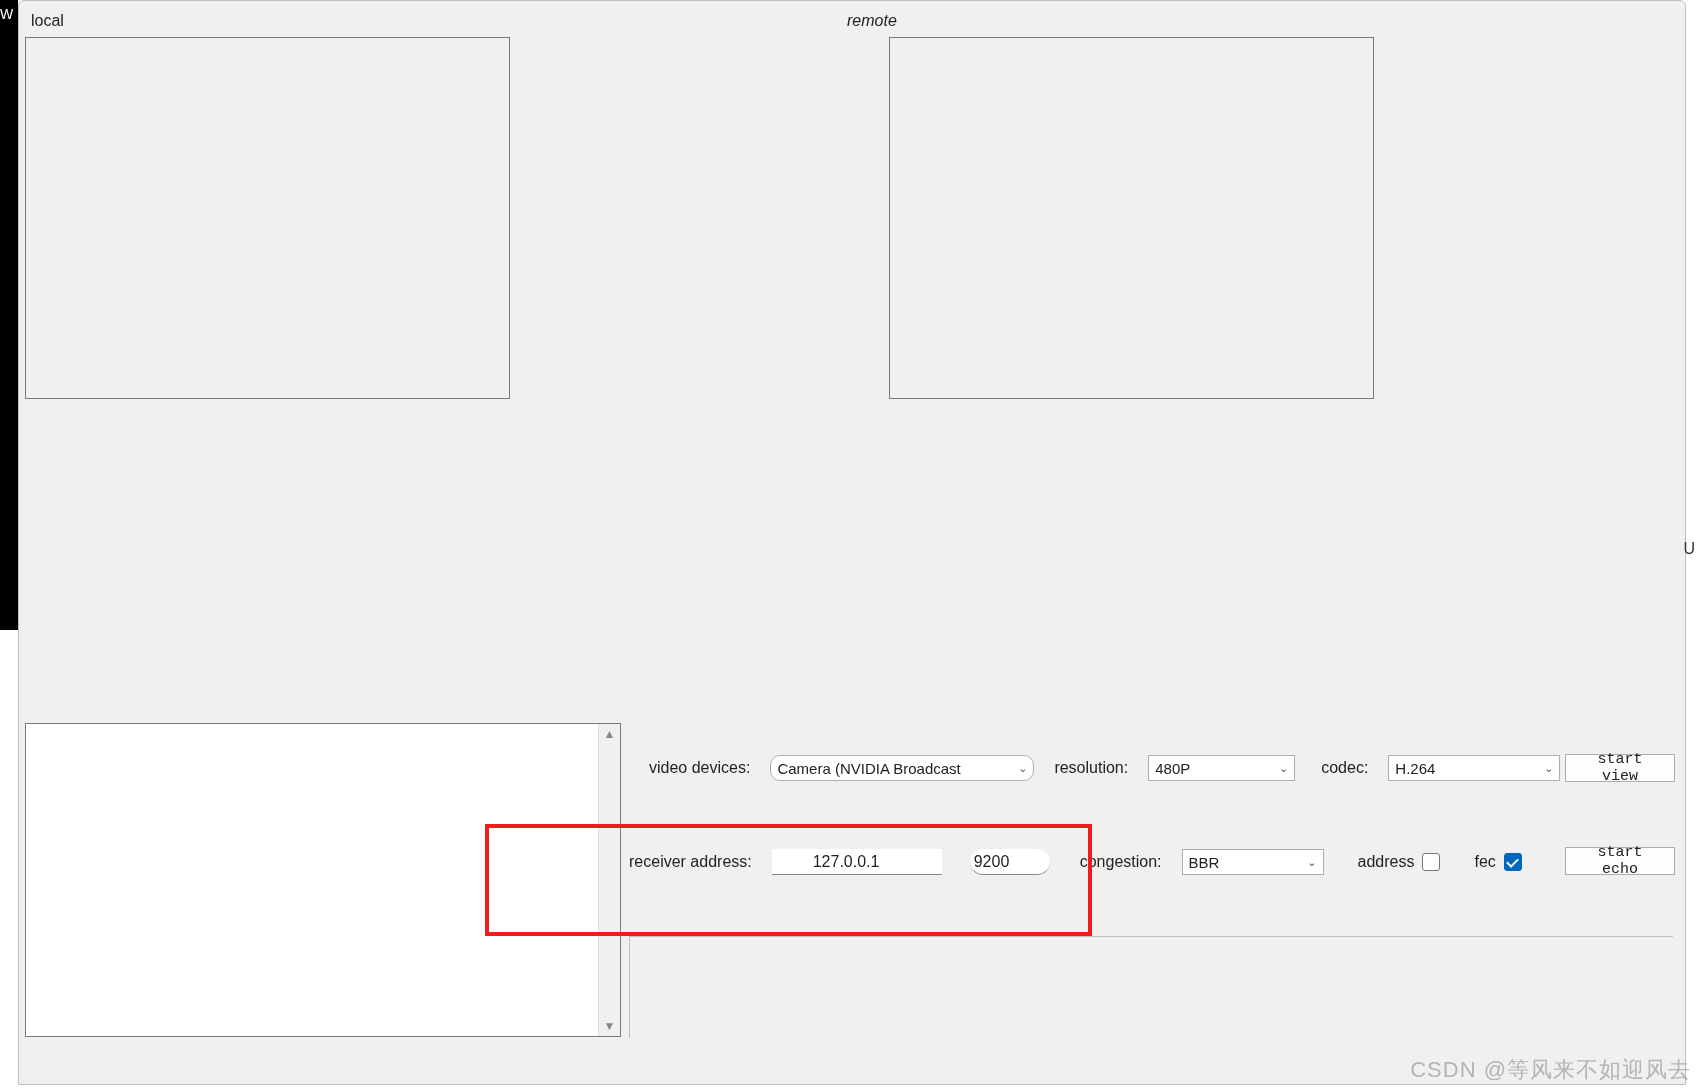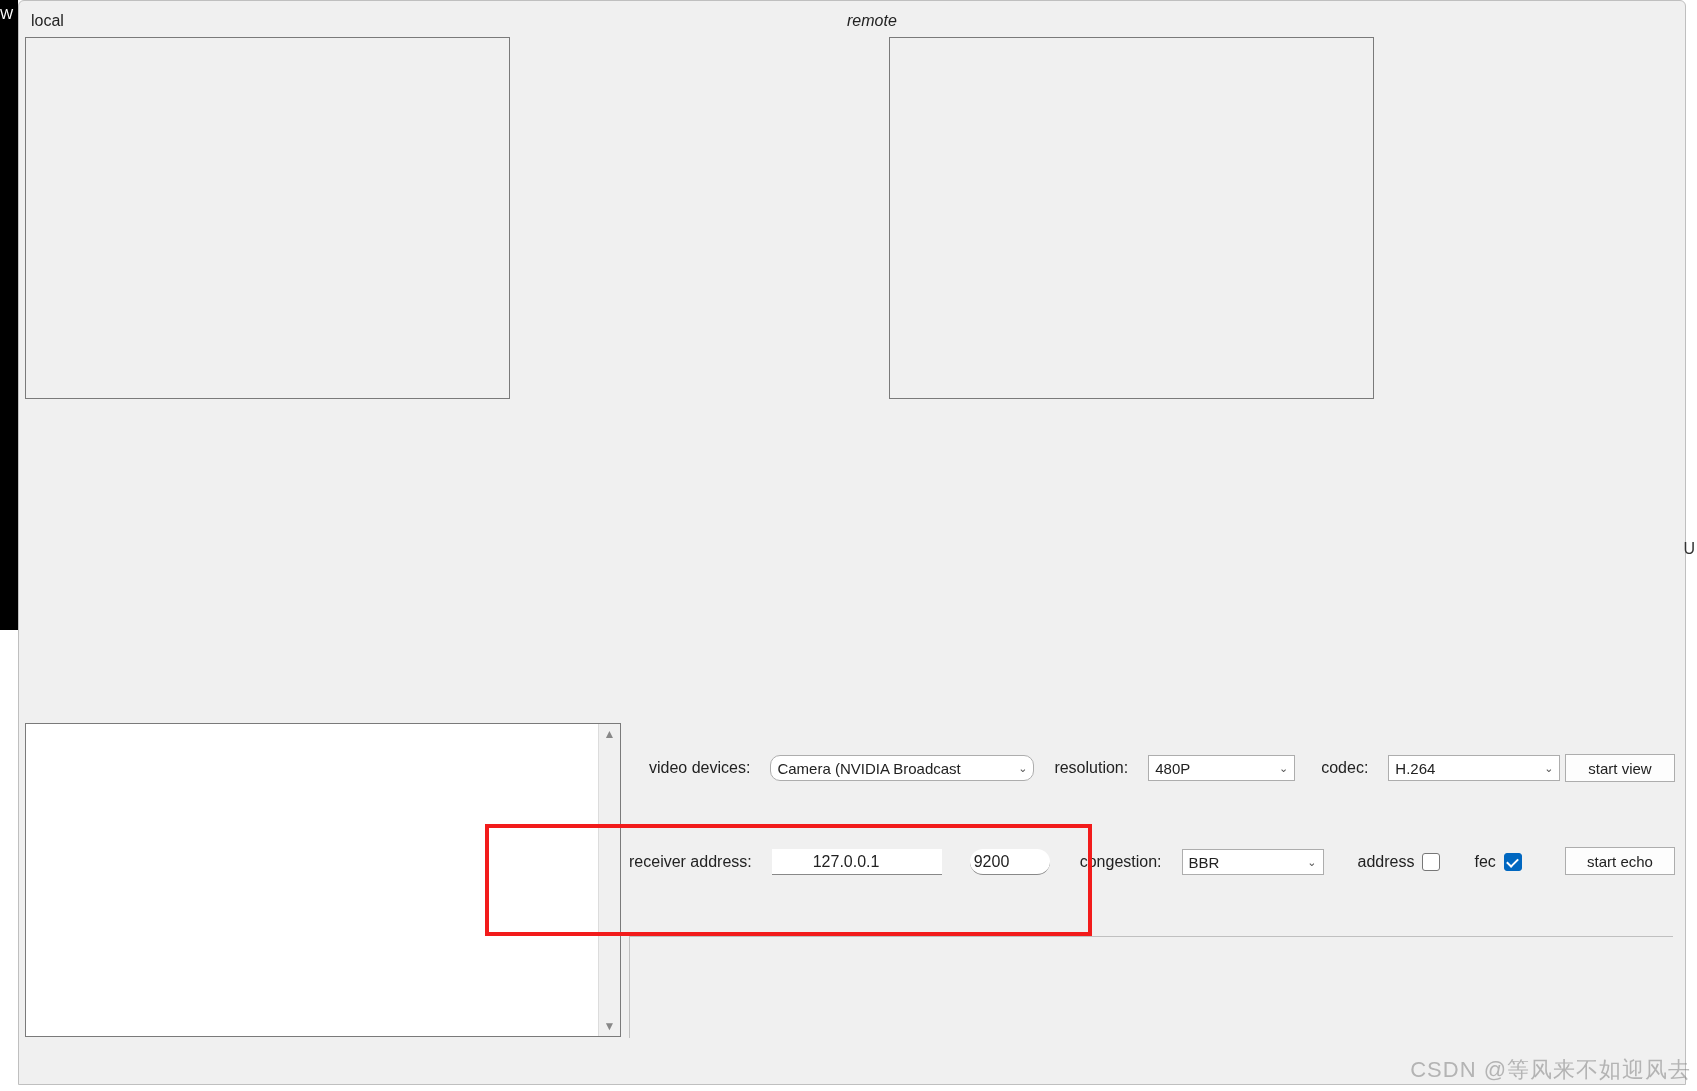--- a/index.html
+++ b/index.html
@@ -75,21 +75,21 @@
 
     .textbox {
       background:#fff; border:none; border-bottom:1px solid #888; height:26px;
       padding:0 4px; font-size:16px; color:#222; outline:none;
     }
     .tb-ip   { width:170px;padding-left:41px; }
     .tb-port { width:80px; margin-left:8px;border-radius:13px; }
 
     .btn {
       background:#fdfdfd; border:1px solid #adadad; height:28px; padding:0 20px;
-      font-size:15px; color:#222; display:inline-flex; align-items:center; justify-content:center;
+      font-size:15px; color:#222; display:inline-flex; align-items:center; justify-content:center;font-family:Liberation Mono, monospace;
     }
     .btn-startview { position:absolute; left:1546px; top:753px; width:110px; }
     .btn-startecho { position:absolute; left:1546px; top:846px; width:110px; }
 
     .chk-row { display:inline-flex; align-items:center; gap:8px; margin-left:14px; }
     .chk {
       width:18px; height:18px; border:1px solid #777; border-radius:3px; background:#fff;
       display:inline-flex; align-items:center; justify-content:center;
     }
     .chk.checked { background:#0067c0; border-color:#0067c0; }

